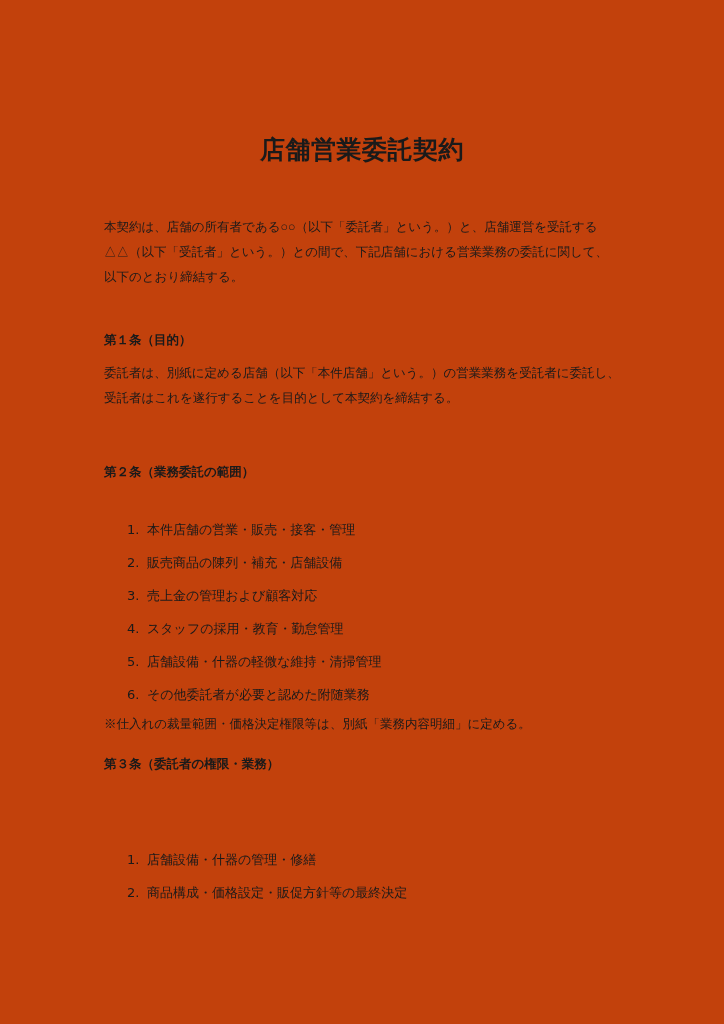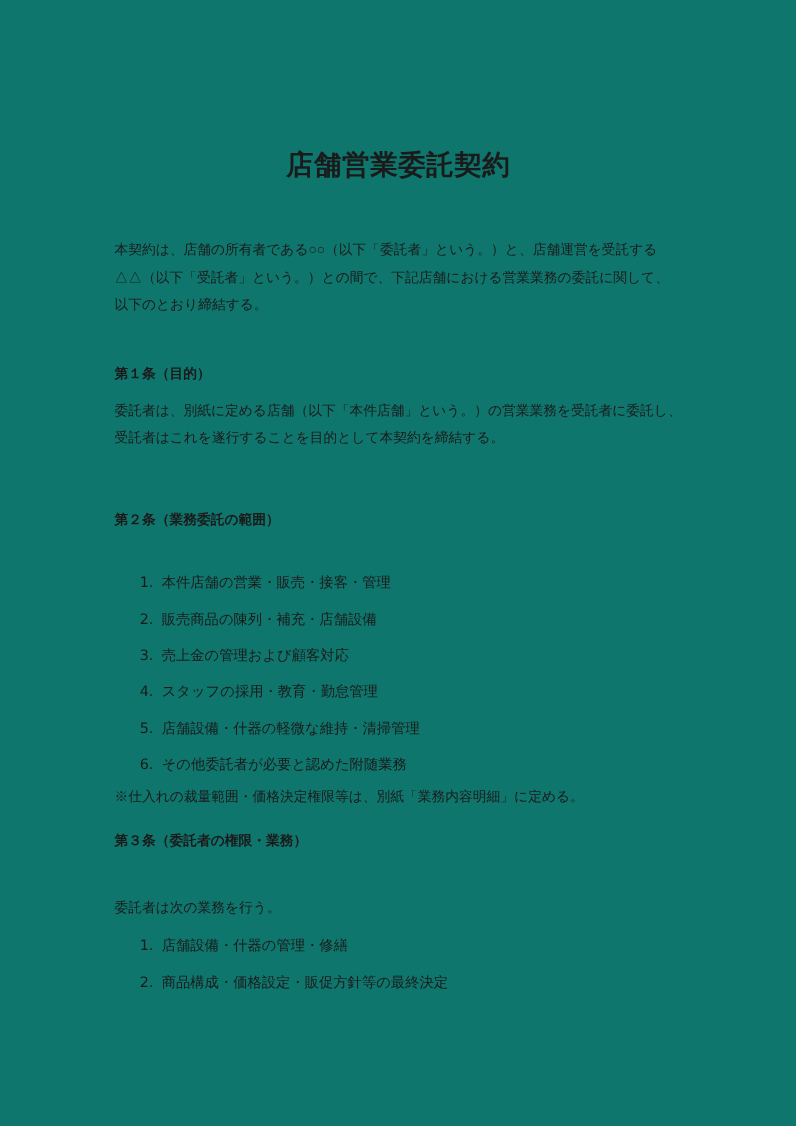--- a/index.html
+++ b/index.html
@@ -1,21 +1,21 @@
 <!DOCTYPE html>
 <html><head>
 <meta charset="utf-8">
 <style>
   html, body { margin: 0; padding: 0; background: #ffffff; }
   body {
     width: 724px; height: 1024px; position: relative; overflow: hidden;
     font-family: "DejaVu Sans", "Liberation Sans", sans-serif;
     color: #1a1a1a;
   }
-  .page { position: absolute; left: 0; top: 0; width: 724px; height: 1024px; background: #0f766e; }
+  .page { position: absolute; left: 0; top: 0; width: 724px; height: 1024px; background: #c2410c; }
   .title {
     position: absolute; top: 133px; left: 0; width: 724px; text-align: center;
     font-size: 25px; font-weight: bold; letter-spacing: 0.5px;
   }
   .p { position: absolute; left: 104px; font-size: 12.5px; line-height: 25px; white-space: nowrap; font-family: Liberation Serif, serif; }
   .h { position: absolute; left: 104px; font-size: 12.5px; font-weight: bold; white-space: nowrap; text-align: right; }
   .li { position: absolute; left: 127px; font-size: 13px; white-space: nowrap; }
   .li .num { display: inline-block; width: 20px; }
 </style>
 </head>
@@ -37,17 +37,16 @@
   <div class="li" style="top:521px"><span class="num">1.</span><span>本件店舗の営業・販売・接客・管理</span></div>
   <div class="li" style="top:554px"><span class="num">2.</span><span>販売商品の陳列・補充・店舗設備</span></div>
   <div class="li" style="top:587px"><span class="num">3.</span><span>売上金の管理および顧客対応</span></div>
   <div class="li" style="top:620px"><span class="num">4.</span><span>スタッフの採用・教育・勤怠管理</span></div>
   <div class="li" style="top:653px"><span class="num">5.</span><span>店舗設備・什器の軽微な維持・清掃管理</span></div>
   <div class="li" style="top:686px"><span class="num">6.</span><span>その他委託者が必要と認めた附随業務</span></div>
 
   <div class="p" style="top:712px">※仕入れの裁量範囲・価格決定権限等は、別紙「業務内容明細」に定める。</div>
 
   <div class="h" style="top:756px">第３条（委託者の権限・業務）</div>
-  <div class="p" style="top:813px">委託者は次の業務を行う。</div>
 
   <div class="li" style="top:851px"><span class="num">1.</span><span>店舗設備・什器の管理・修繕</span></div>
   <div class="li" style="top:884px"><span class="num">2.</span><span>商品構成・価格設定・販促方針等の最終決定</span></div>
 </div>
 
 </body></html>

